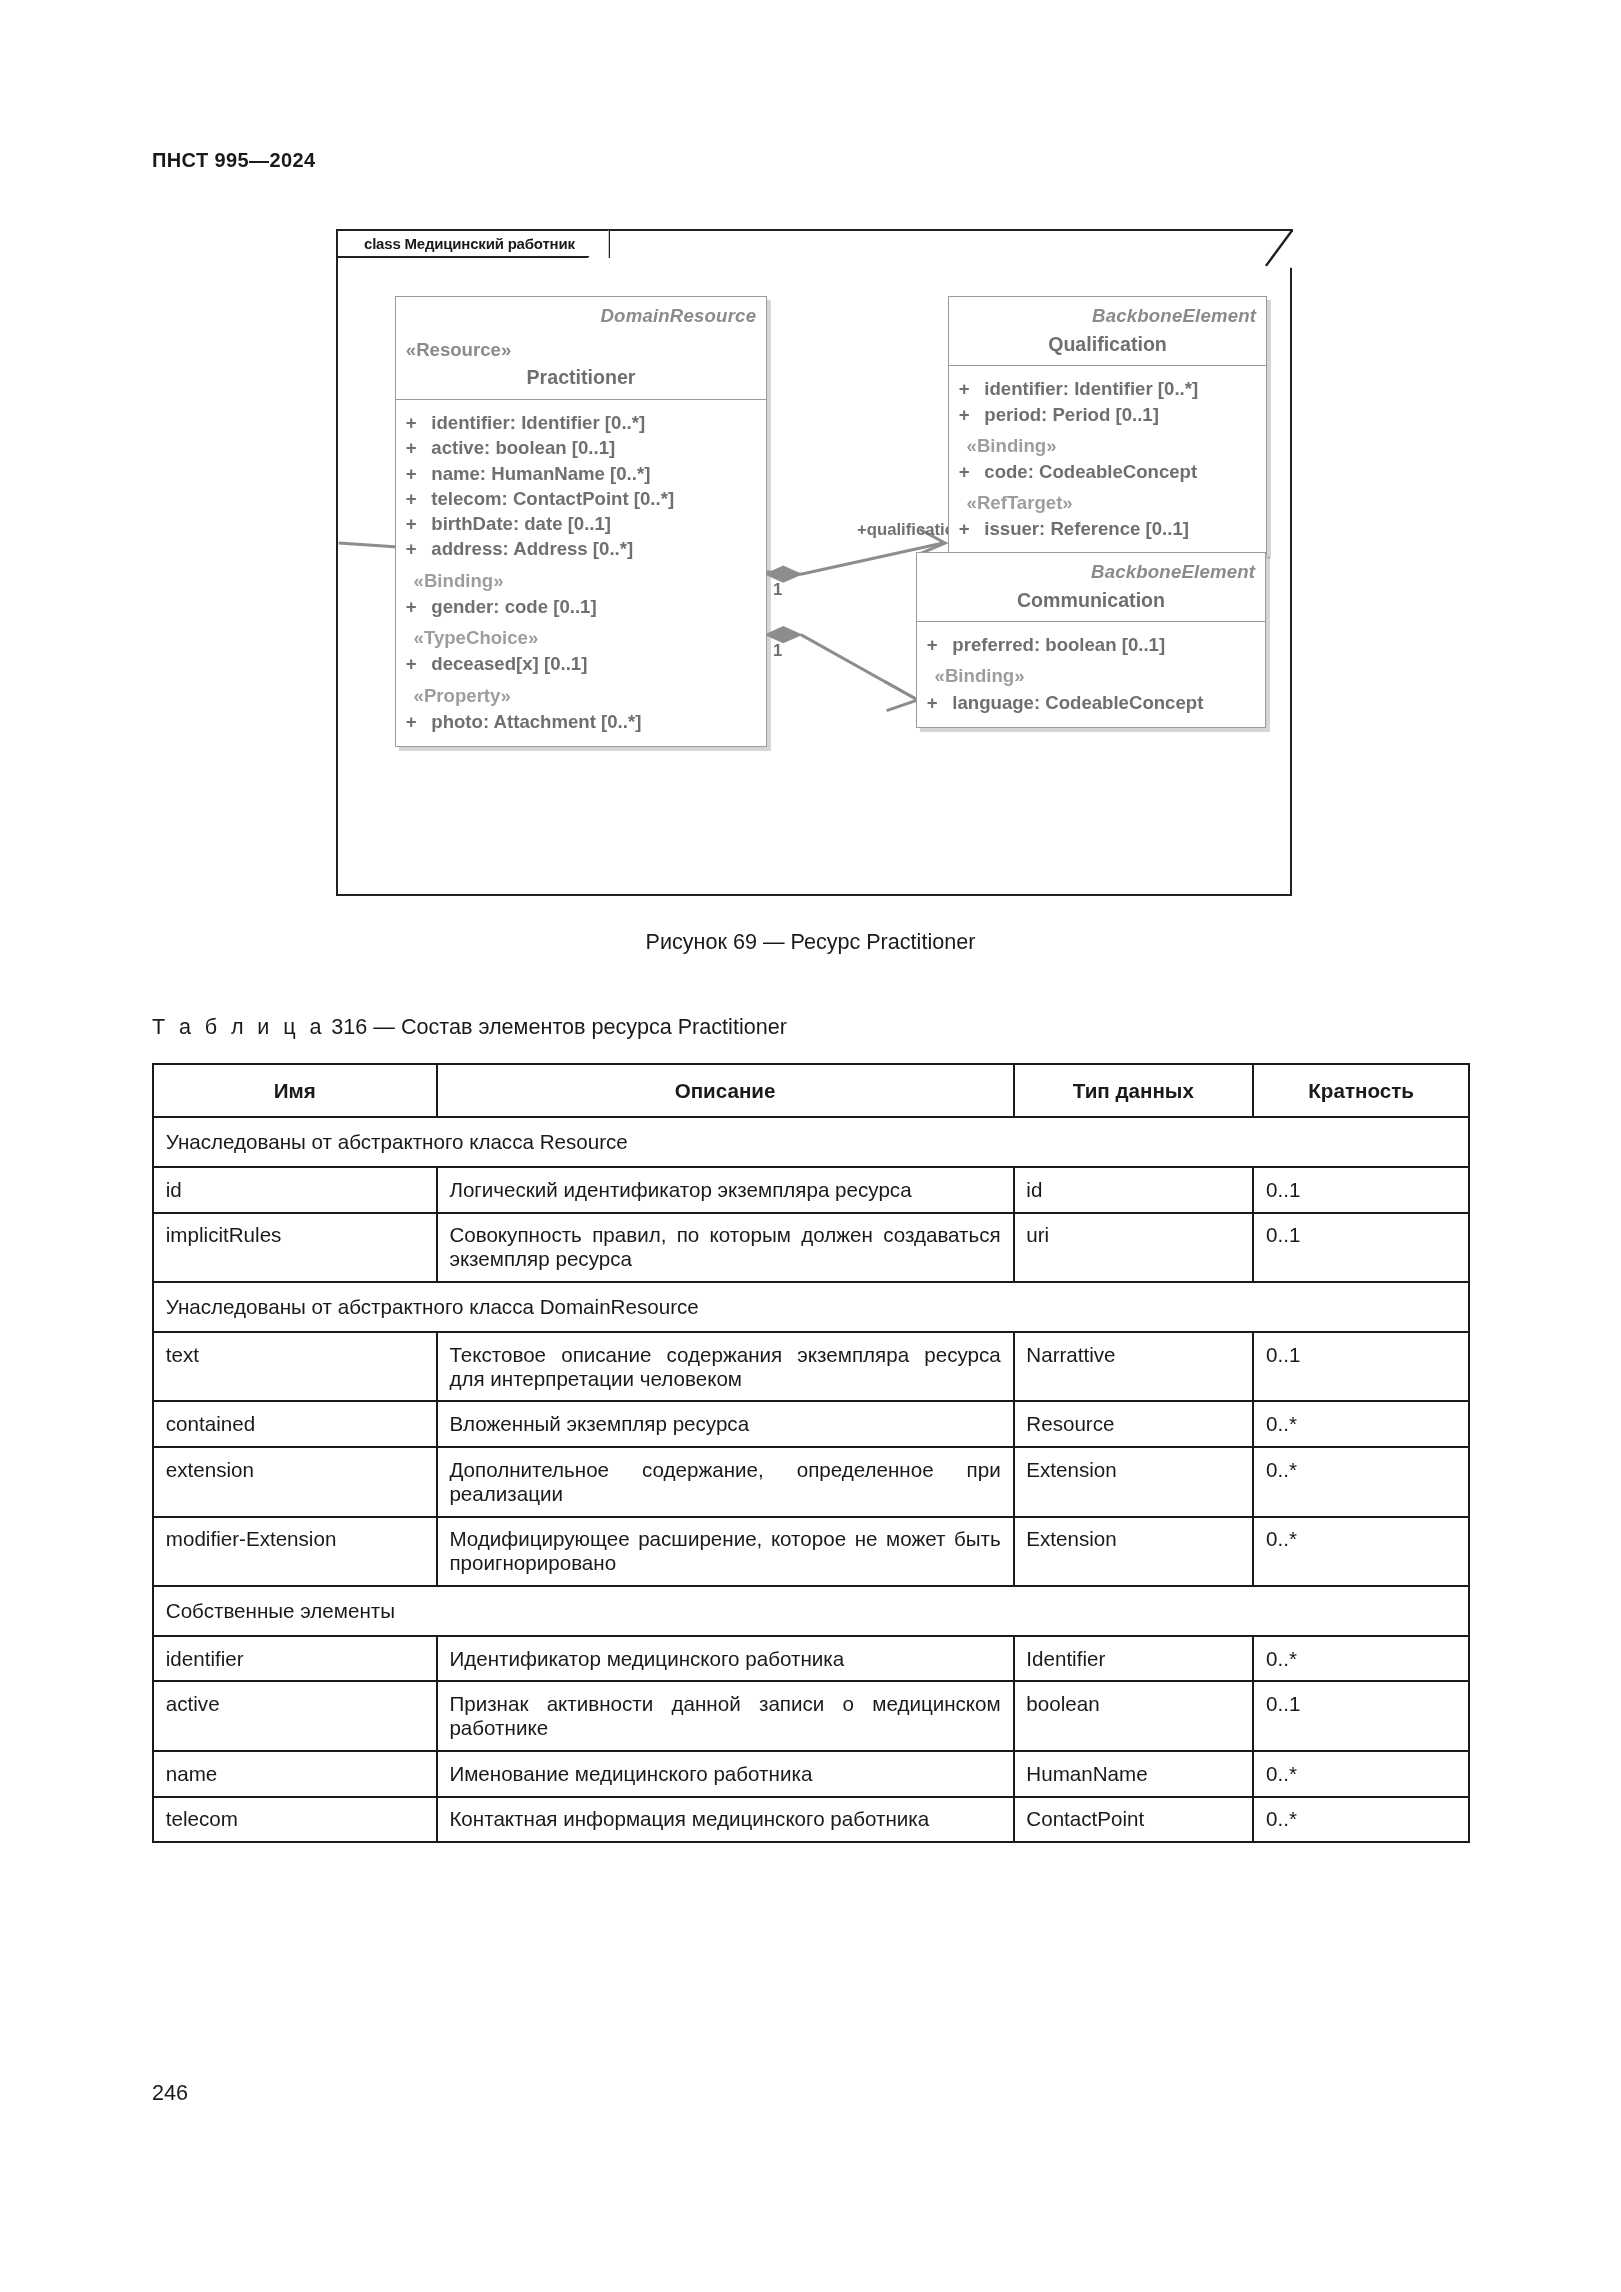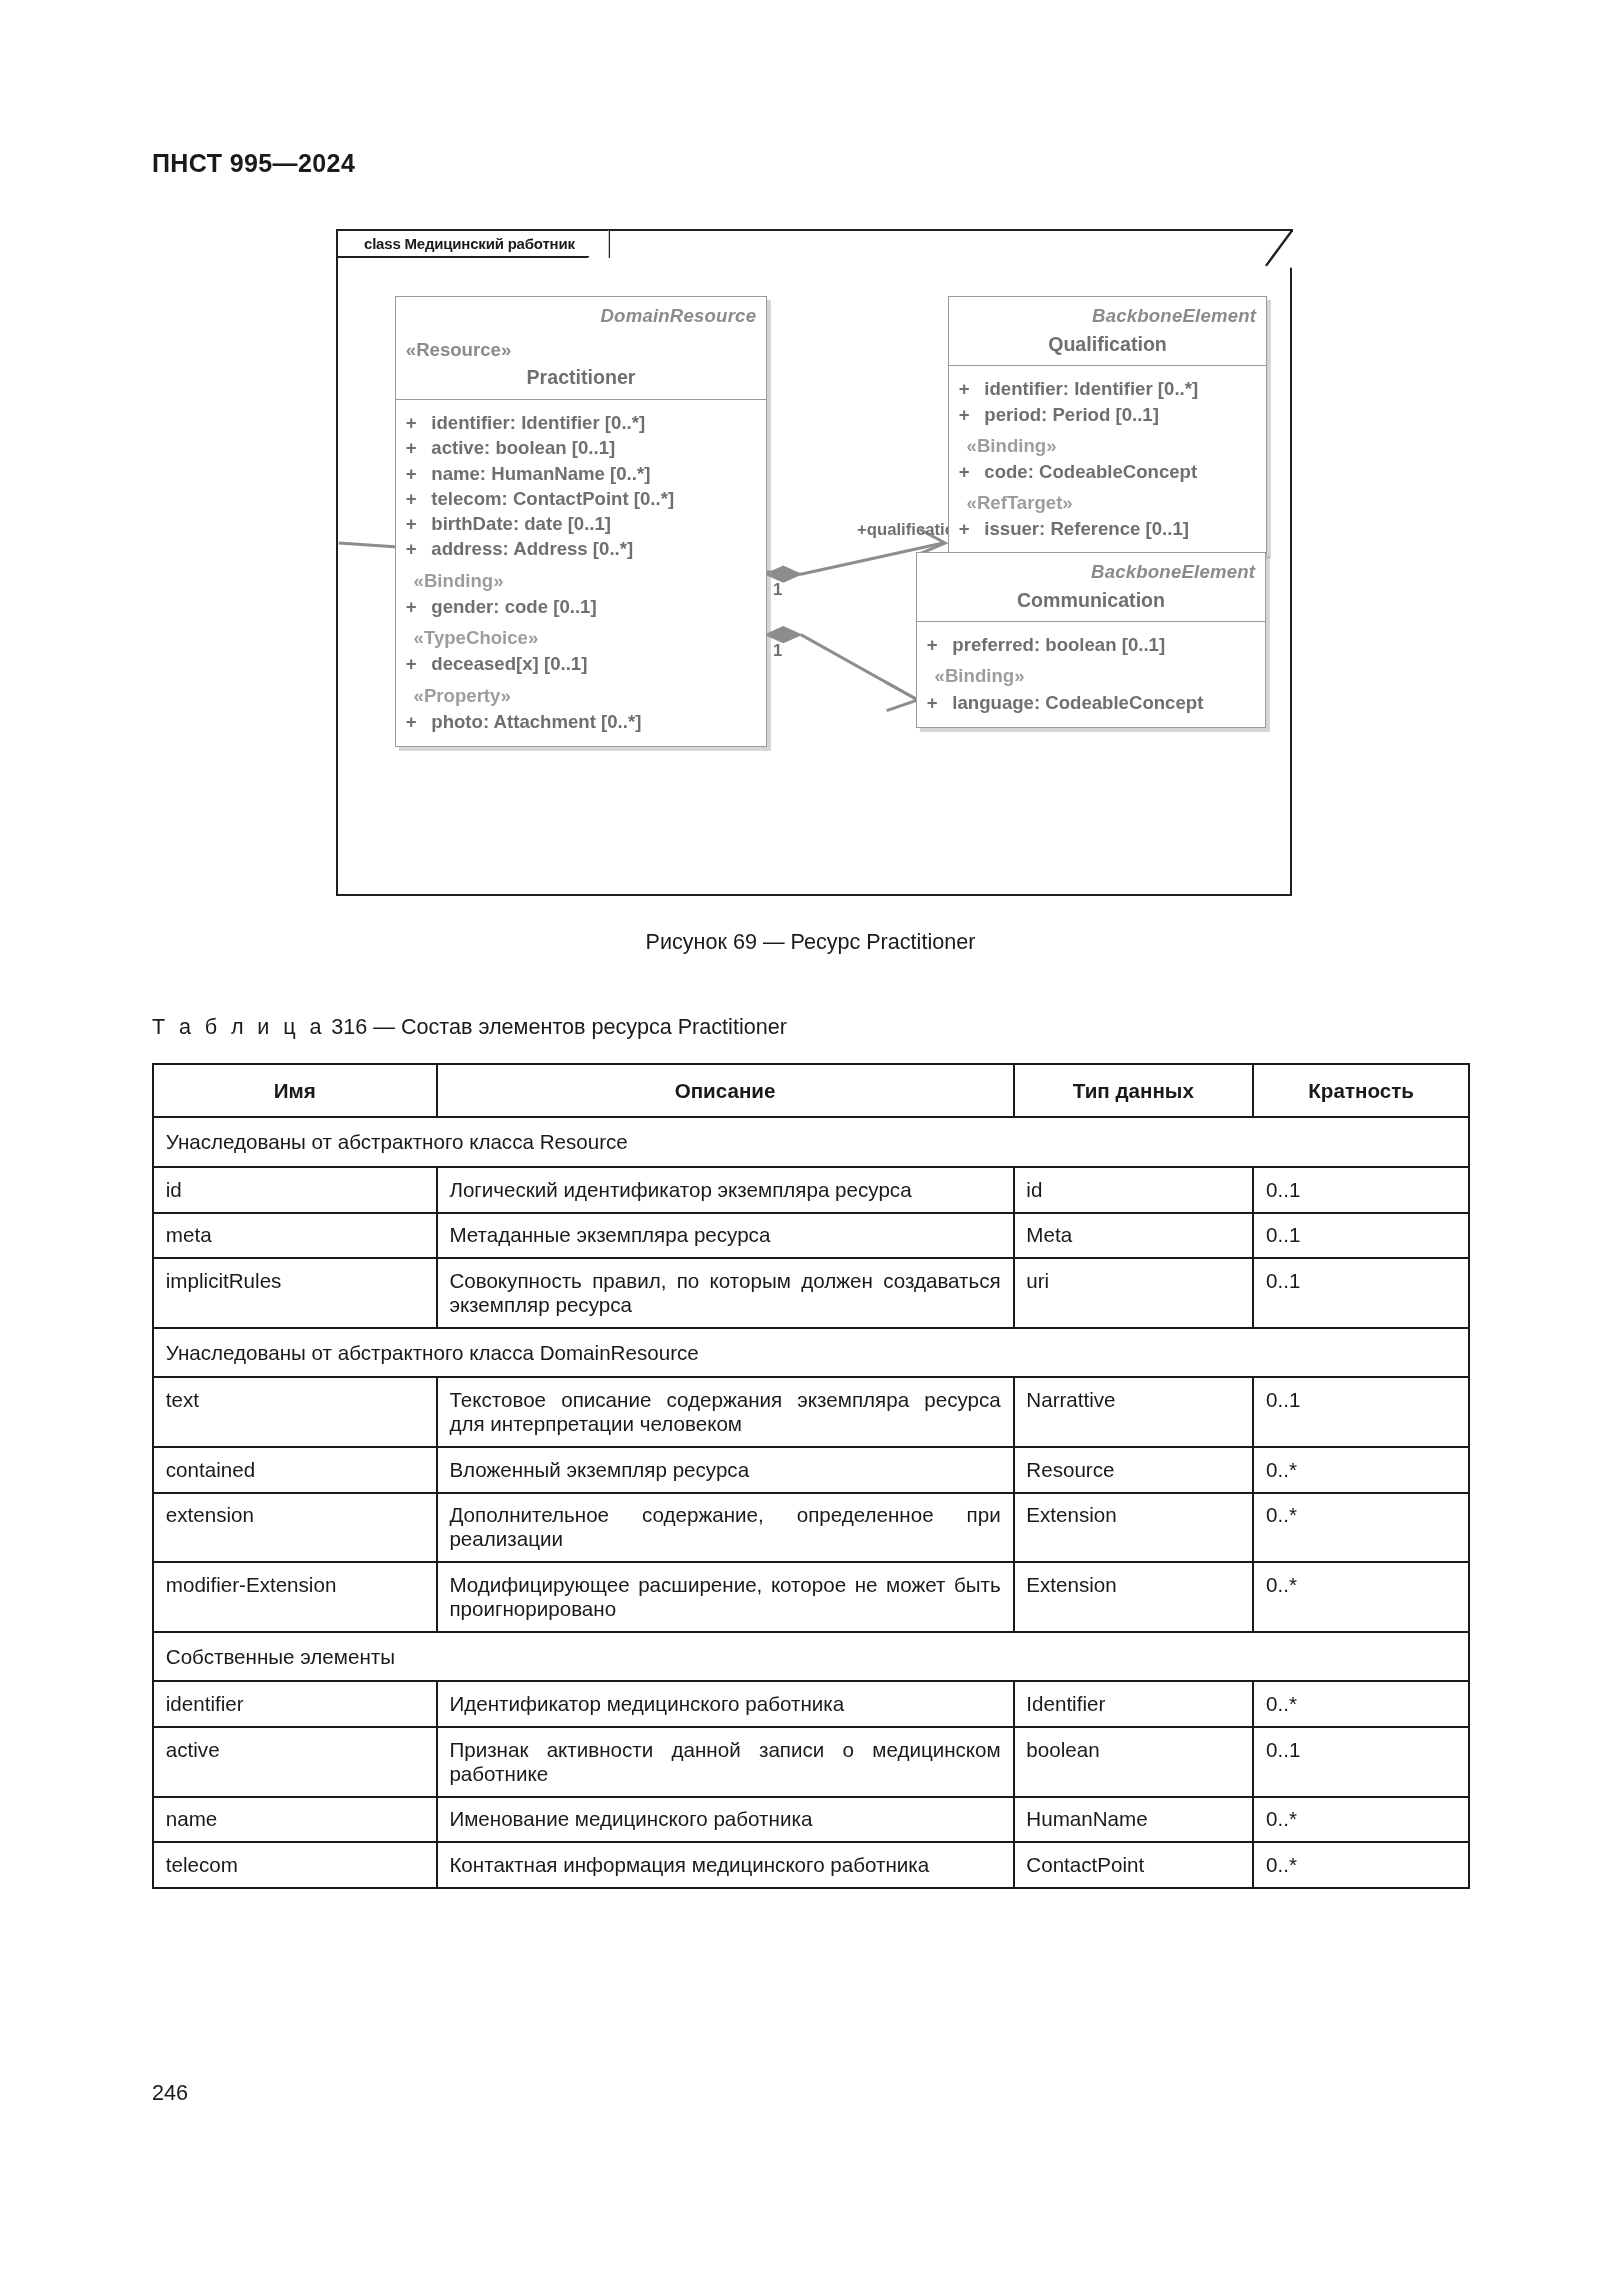--- a/index.html
+++ b/index.html
@@ -19,21 +19,21 @@
   .page {
     position: absolute;
     inset: 0;
   }
 
   
   .doc-header {
     position: absolute;
     left: 152px;
     top: 149px;
-    font-size: 25px;
+    font-size: 20px;
     font-weight: bold;
     letter-spacing: 0.4px;
   }
 
   
   .uml-frame {
     position: absolute;
     left: 336px;
     top: 229px;
     width: 956px;
@@ -388,26 +388,20 @@
         <tr class="section">
           <td colspan="4">Унаследованы от абстрактного класса Resource</td>
         </tr>
         <tr>
           <td>id</td>
           <td class="desc">Логический идентификатор экземпляра ресурса</td>
           <td>id</td>
           <td>0..1</td>
         </tr>
         <tr>
-          <td>meta</td>
-          <td class="desc">Метаданные экземпляра ресурса</td>
-          <td>Meta</td>
-          <td>0..1</td>
-        </tr>
-        <tr>
           <td>implicitRules</td>
           <td class="desc">Совокупность правил, по которым должен создаваться экземпляр ресурса</td>
           <td>uri</td>
           <td>0..1</td>
         </tr>
         <tr class="section">
           <td colspan="4">Унаследованы от абстрактного класса DomainResource</td>
         </tr>
         <tr>
           <td>text</td>

